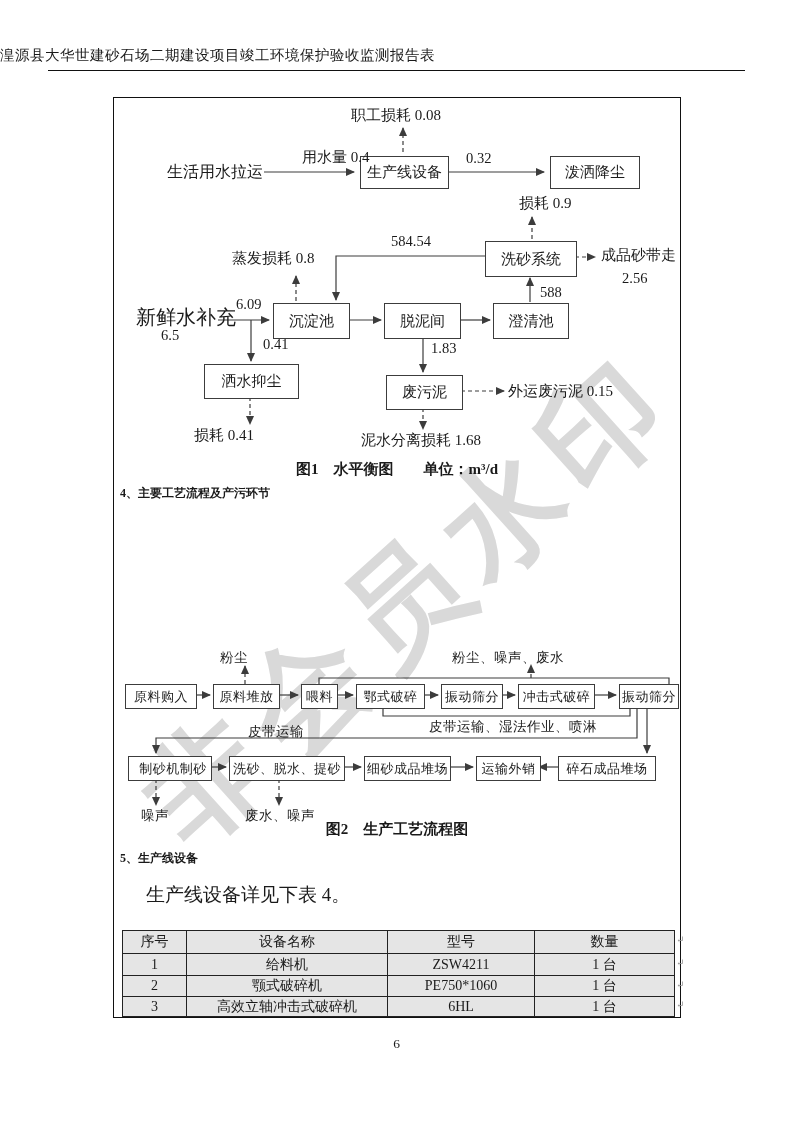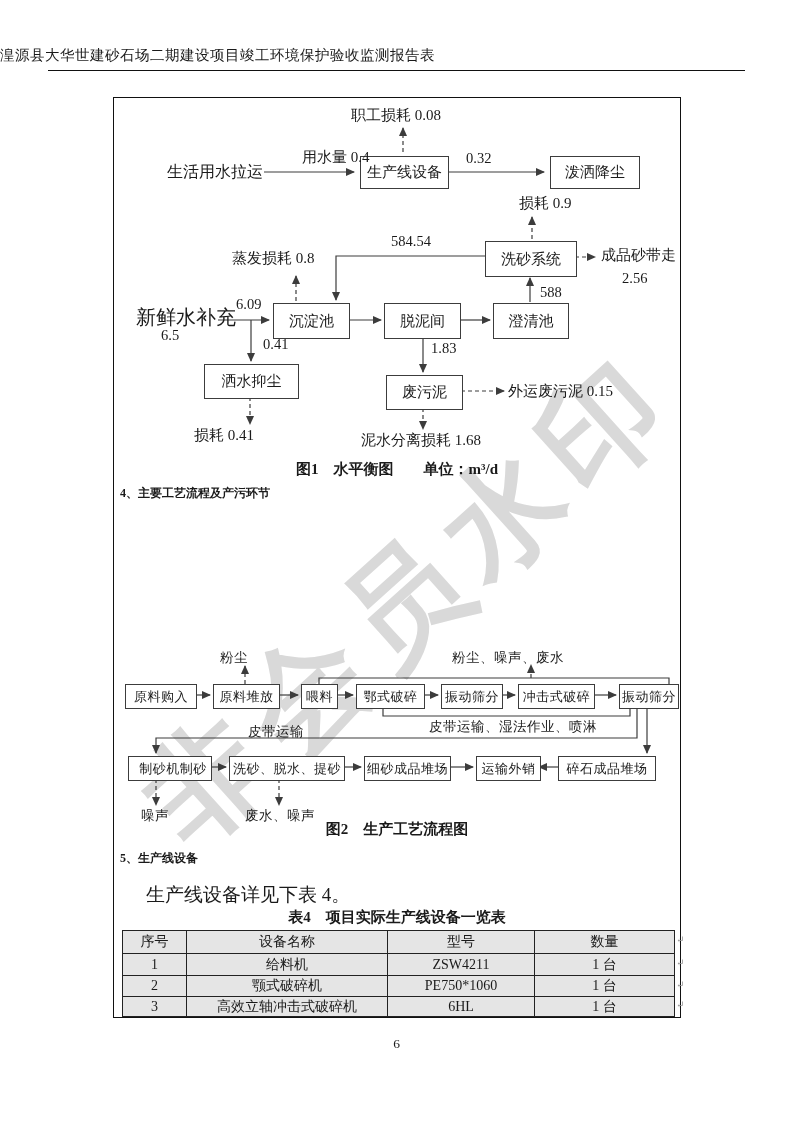--- a/index.html
+++ b/index.html
@@ -155,21 +155,20 @@
       <div class="lbl lbl2" style="left:315px;top:620px;">皮带运输、湿法作业、喷淋</div>
       <div class="lbl lbl2" style="left:134px;top:625px;">皮带运输</div>
       <div class="lbl lbl2" style="left:27px;top:709px;">噪声</div>
       <div class="lbl lbl2" style="left:131px;top:709px;">废水、噪声</div>
 
       <div class="fig-caption" style="top:722px;">图2　生产工艺流程图</div>
     </div>
 
     <div class="sec-heading" style="top:752px;">5、生产线设备</div>
     <div class="intro-line" style="top:784px;">生产线设备详见下表 4。</div>
-    <div class="fig-caption" style="top:810px;">表4　项目实际生产线设备一览表</div>
 
     <table class="equip">
       <colgroup>
           <col style="width:64px">
           <col style="width:201px">
           <col style="width:147px">
           <col style="width:140px">
         </colgroup>
       <tbody>
           <tr style="height:23px">

